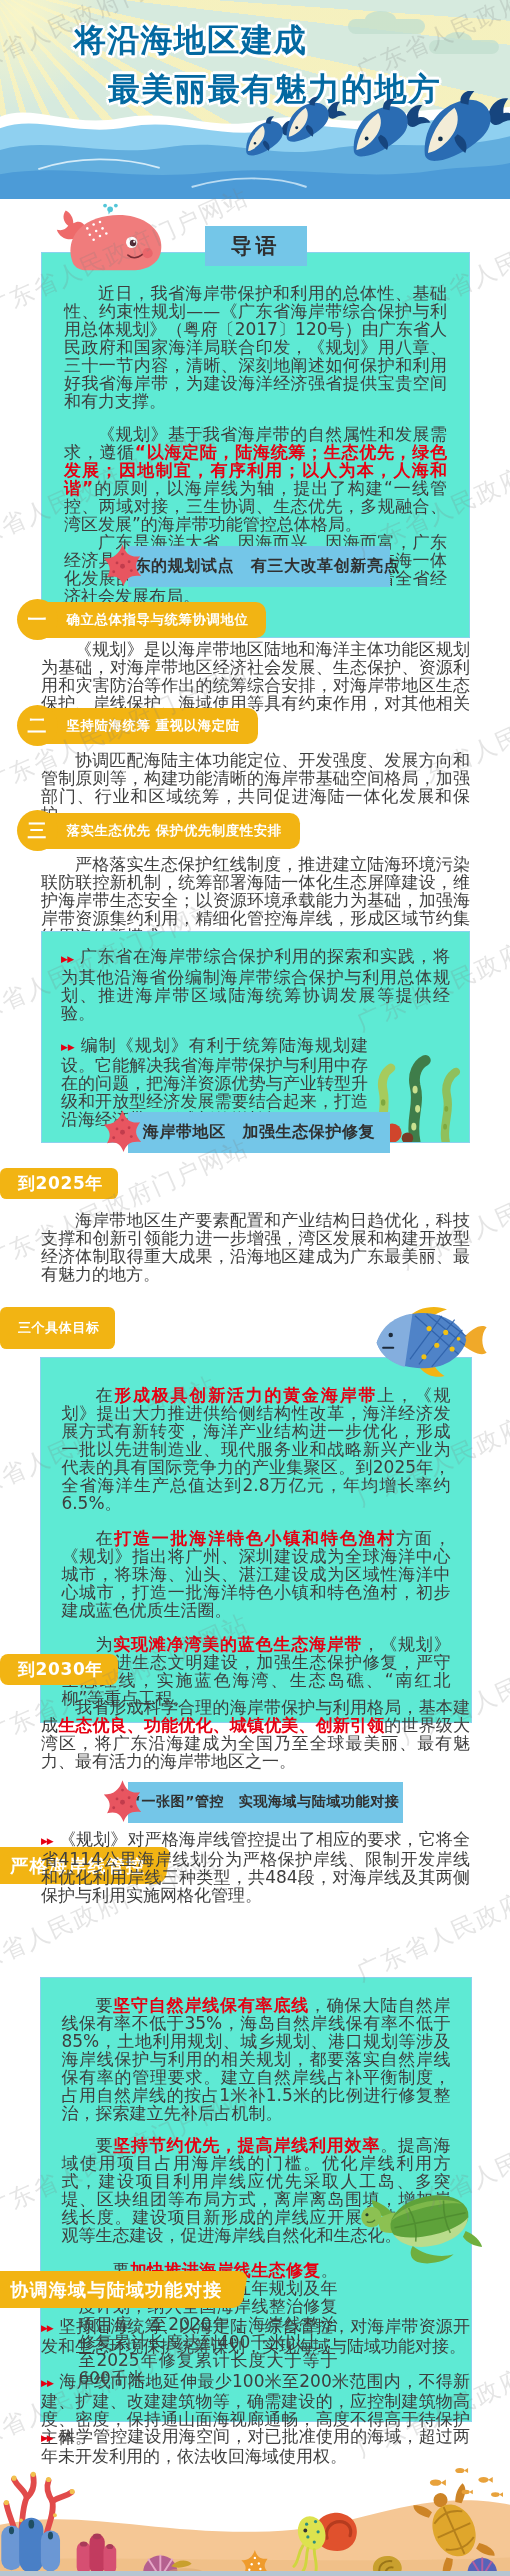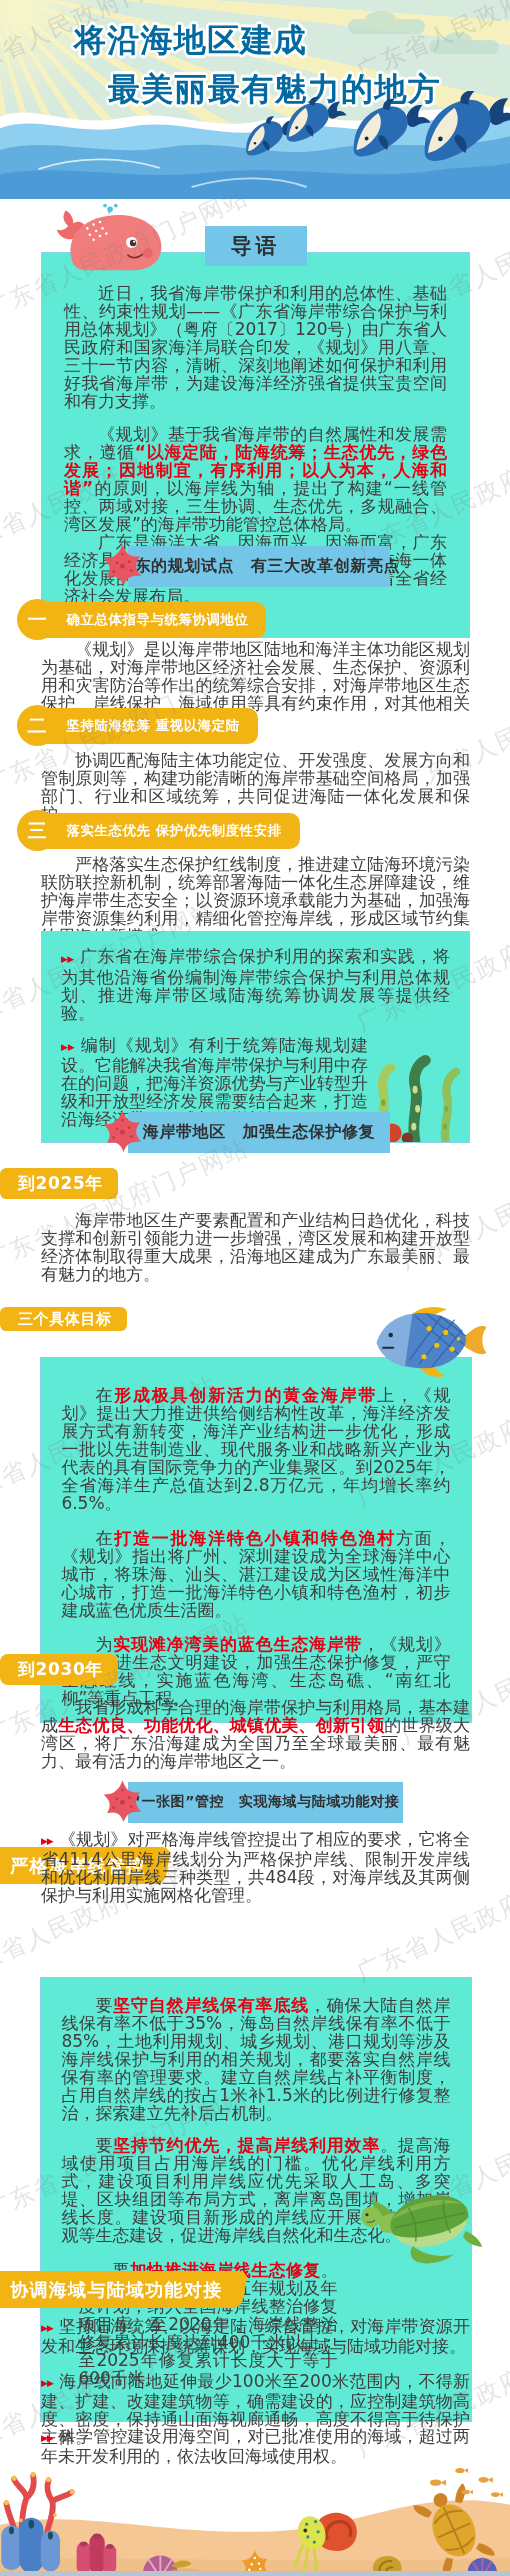--- a/index.html
+++ b/index.html
@@ -185,21 +185,21 @@
           <circle cx="66" cy="52" r="2.6"></circle>
           <circle cx="50" cy="44" r="4.5"></circle>
         </g>
     </svg>
     <div class="hbox">海岸带地区　加强生态保护修复</div>
   </div>
 
   <div class="tag" style="top:1168px;border-radius:6.4px;">到2025年</div>
   <p class="para indent abs" style="top:1211px;left:41px;width:429px;margin:0;">海岸带地区生产要素配置和产业结构日趋优化，科技支撑和创新引领能力进一步增强，湾区发展和构建开放型经济体制取得重大成果，沿海地区建成为广东最美丽、最有魅力的地方。</p>
 
-  <div class="tag" style="top:1307px;height:24px;font-size:15px;">三个具体目标</div>
+  <div class="tag" style="top:1307px;height:42px;font-size:13px;">三个具体目标</div>
 
   <svg class="abs" style="left:365px;top:1303px;z-index:3;" width="125" height="78" viewBox="0 0 195 122">
     <path d="M150,58 C168,38 182,32 190,38 C181,48 181,68 190,78 C181,84 166,76 150,64 Z" fill="#f0a929"></path>
     <path d="M66,24 C80,6 110,2 128,10 C112,15 100,23 94,32 Z" fill="#f2b413"></path>
     <path d="M86,102 C96,114 112,118 124,114 C114,108 108,100 106,92 Z" fill="#f2b413"></path>
     <path d="M18,62 C30,30 62,14 96,16 C130,18 154,38 158,58 C154,82 126,102 94,102 C60,102 28,92 18,62 Z" fill="#4f83c8"></path>
     <path d="M18,62 C26,36 48,20 74,17 L62,100 C42,94 25,83 18,62 Z" fill="#84aede"></path>
     <g stroke="#2c5fa8" stroke-width="2" opacity=".85">
       <path d="M78,20 L146,80"></path>
         <path d="M96,17 L156,66"></path>

